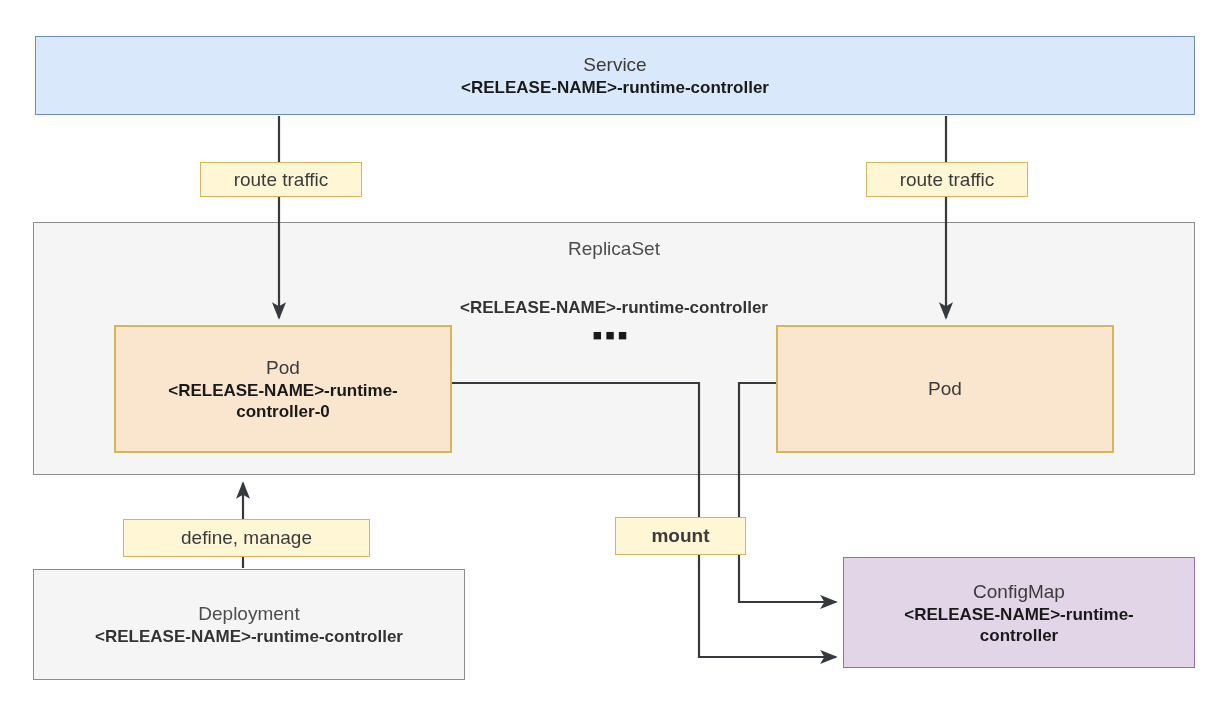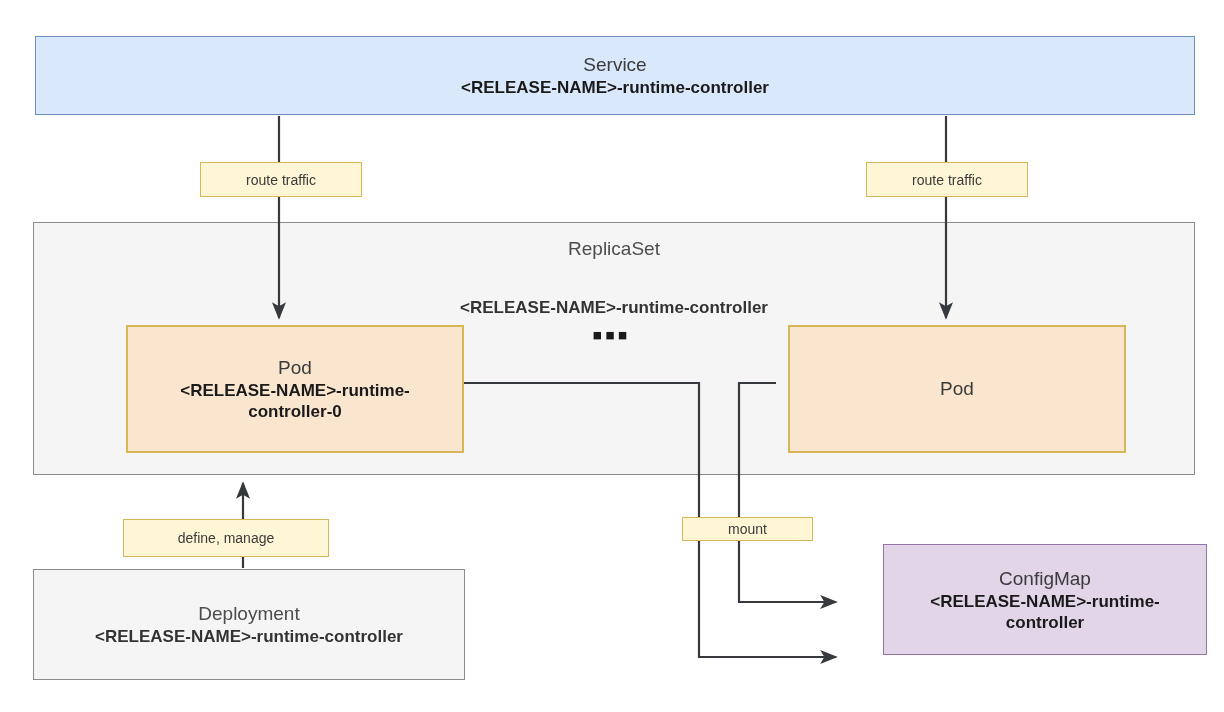--- a/index.html
+++ b/index.html
@@ -68,66 +68,64 @@
   #replicaset .title { color: #4d4d4d; }
   #replicaset .subtitle { color: #333333; }
   
   .pod {
     background: #fae6ce;
     border: 2px solid #d6b656;
     width: 338px;
     height: 128px;
     top: 325px;
     z-index: 3;
-    margin-left: 12px;
   }
   #pod-left { left: 114px; }
   #pod-right { left: 776px; }
   .pod .subtitle { width: 260px; }
   
   #deployment {
     left: 33px;
     top: 569px;
     width: 432px;
     height: 111px;
     background: #f5f5f5;
     border: 1px solid #8c8c8c;
   }
   #deployment .title { color: #4d4d4d; }
   #deployment .subtitle { color: #333333; }
   
   #configmap {
     left: 843px;
-    top: 544px;
-    width: 324px;
+    top: 557px;
+    width: 352px;
     height: 111px;
     background: #e1d5e7;
     border: 1px solid #9673a6;
-    margin-left: 40px;
   }
   #configmap .subtitle { width: 280px; }
   
   .edge-label {
     position: absolute;
     box-sizing: border-box;
     background: #fff6d5;
     border: 1px solid #d6b656;
     font-family: "Liberation Sans", sans-serif;
-    font-size: 14px;
+    font-size: 19px;
     color: #3b3b3b;
     display: flex;
     align-items: center;
     justify-content: center;
     white-space: nowrap;
     z-index: 4;
   }
   #label-route-left  { left: 200px; top: 162px; width: 162px; height: 35px; }
   #label-route-right { left: 866px; top: 162px; width: 162px; height: 35px; }
-  #label-define      { left: 123px; top: 519px; width: 206px; height: 38px; }
-  #label-mount       { left: 682px; top: 517px; width: 131px; height: 24px; }
+  #label-define      { left: 123px; top: 519px; width: 247px; height: 38px; }
+  #label-mount       { left: 615px; top: 517px; width: 131px; height: 38px; font-weight: bold; }
   
   #ellipsis {
     position: absolute;
     left: 592px;
     top: 325px;
     width: 44px;
     height: 28px;
     font-family: "Liberation Sans", sans-serif;
     font-size: 30px;
     font-weight: bold;

